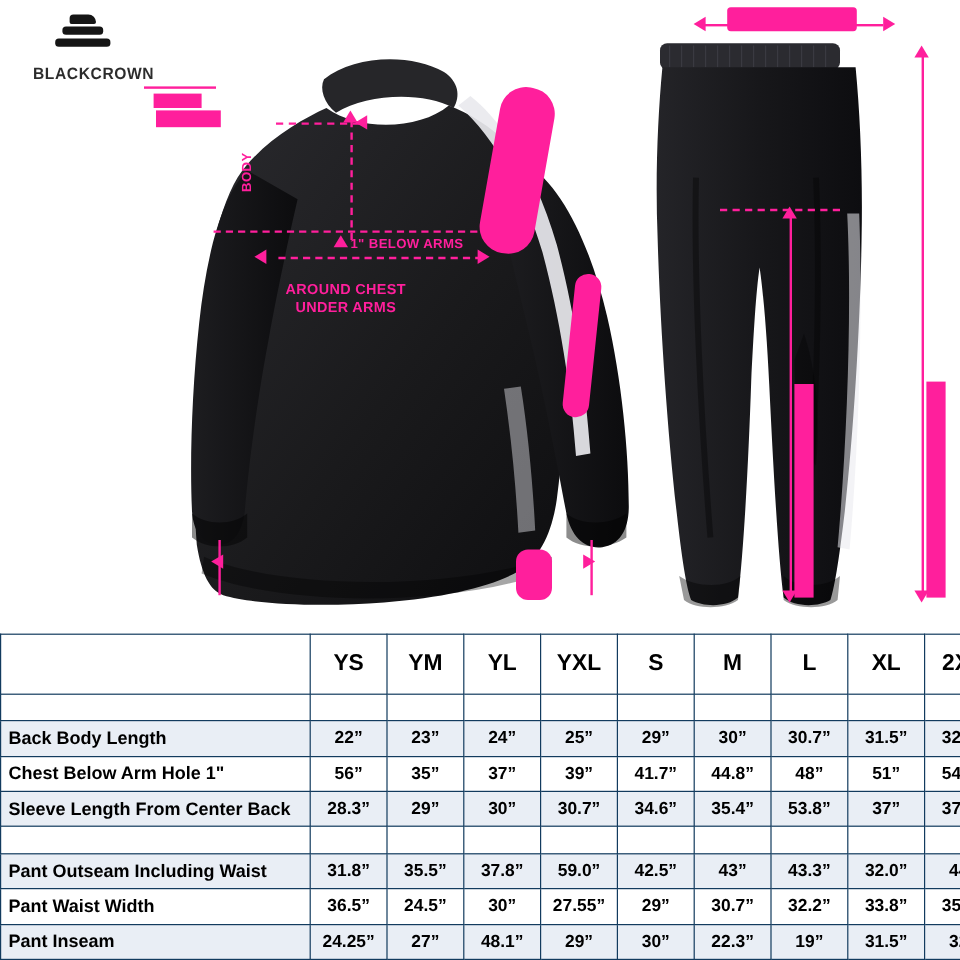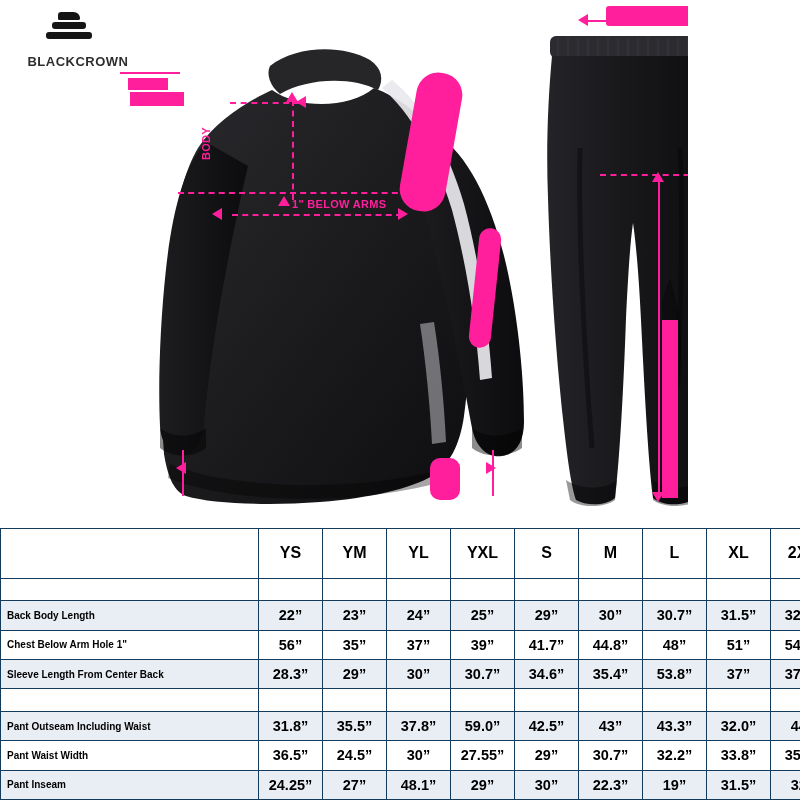--- a/index.html
+++ b/index.html
@@ -13,21 +13,21 @@
   #page {
     position: relative;
     width: 800px; height: 800px;
     background: #ffffff;
   }
 
   
   #illustration {
     position: absolute;
     left: 0; top: 0;
-    width: 688px; height: 528px;
+    width: 800px; height: 528px;
     background: #ffffff;
     overflow: hidden;
   }
 
   
   #logo {
     position: absolute; left: 18px; top: 10px;
     width: 120px; height: 70px;
   }
   #logo .mark {
@@ -101,25 +101,25 @@
     font-weight: bold;
     color: #000;
     text-align: center;
     padding: 0;
     height: 26px;
     font-family: "Liberation Sans", sans-serif;
   }
   #size-table td.label {
     text-align: left;
     padding-left: 6px;
-    font-size: 10px;
+    font-size: 15px;
   }
   #size-table tr.alt td { background: #e9eef5; }
   #size-table tr.blank td { height: 20px; background: #ffffff; }
-  #size-table tr.head td { height: 44px; font-size: 16px; margin-top: 18px; }
+  #size-table tr.head td { height: 44px; font-size: 19px; margin-top: 18px; }
   #size-table td.corner { border-left: 1px solid #123b5e; }
   .col-label { width: 258px; }
   .col-size { width: 64px; }
 </style>
 </head>
 <body>
 
 <div id="page">
 
   <div id="illustration">
@@ -239,20 +239,21 @@
     <div class="pk-line-h" style="left:230px; top:102px; width:70px;"></div>
     <div class="arrow left" style="left:296px; top:96px;"></div>
     <div class="pk-label vert" style="left:200px; top:160px; font-size:11px;">BODY</div>
 
     <div class="pk-line-h" style="left:178px; top:192px; width:230px;"></div>
     <div class="pk-line-h" style="left:232px; top:214px; width:170px;"></div>
     <div class="arrow left" style="left:212px; top:208px;"></div>
     <div class="arrow right" style="left:398px; top:208px;"></div>
     <div class="arrow up" style="left:278px; top:196px;"></div>
     <div class="pk-label" style="left:292px; top:198px; font-size:11px;">1" BELOW ARMS</div>
+    <div class="pk-label" style="left:238px; top:234px; font-size:12px; line-height:1.25;">AROUND CHEST<br>UNDER ARMS</div>
 
     <div class="blob" style="left:408px; top:72px; width:46px; height:140px; border-radius:22px; transform:rotate(10deg);"></div>
     <div class="blob" style="left:474px; top:228px; width:22px; height:120px; border-radius:11px; transform:rotate(6deg);"></div>
     <div class="blob" style="left:430px; top:458px; width:30px; height:42px; border-radius:10px;"></div>
 
     <div class="arrow left" style="left:176px; top:462px;"></div>
     <div class="arrow right" style="left:486px; top:462px;"></div>
     <div class="pk-line-v-solid" style="left:182px; top:450px; height:46px;"></div>
     <div class="pk-line-v-solid" style="left:492px; top:450px; height:46px;"></div>
 

